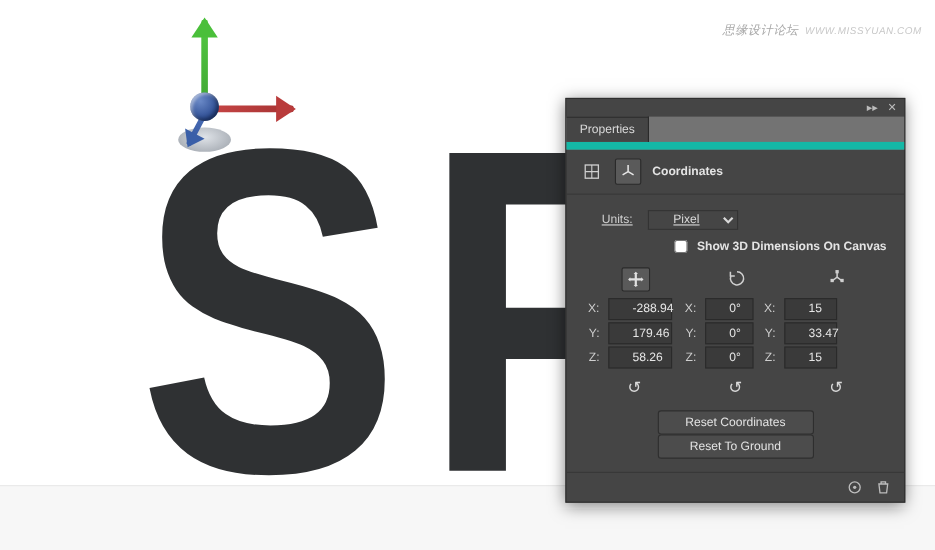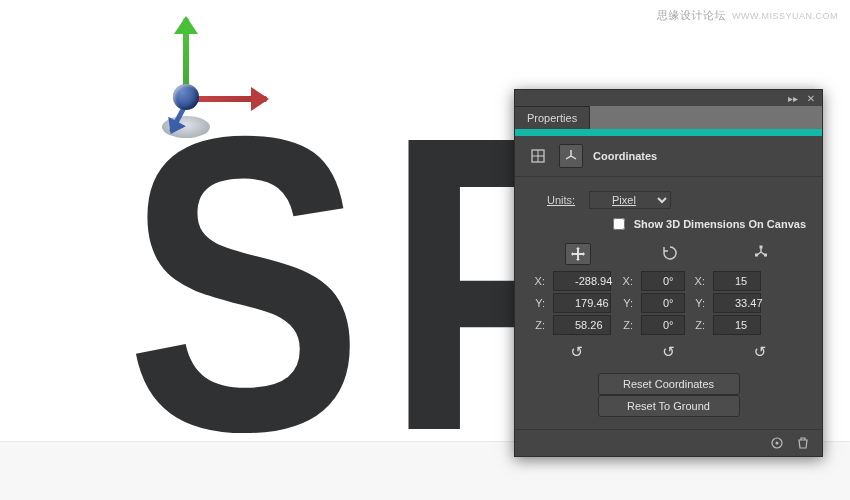--- a/index.html
+++ b/index.html
@@ -2,21 +2,21 @@
 <html><head>
 <meta charset="utf-8">
 <style>
   html,body{margin:0;padding:0;width:850px;height:500px;background:#fff;font-family:"Segoe UI",Tahoma,sans-serif;overflow:hidden;font-size:11px;}
   .canvas{position:absolute;inset:0;background:#fff;}
   .ground{position:absolute;left:0;right:0;top:441px;height:60px;background:#f7f7f7;border-top:1px solid #e8e8e8;}
   .letter{position:absolute;top:126px;width:235px;height:316px;color:#2f3133;font-family:Impact,"Arial Black",sans-serif;font-size:420px;line-height:316px;letter-spacing:-8px;font-weight:900;}
   .letter.s{left:108px;}
   .letter.p{left:367px;}
   .letter span{display:block;transform:scaleX(0.85);}
-  .watermark{position:absolute;top:8px;right:12px;color:#a8a8a8;font-size:11px;letter-spacing:0.5px;}
+  .watermark{position:absolute;top:20px;right:12px;color:#a8a8a8;font-size:11px;letter-spacing:0.5px;font-style:italic;}
   .watermark .url{color:#c8c8c8;font-size:9px;margin-left:6px;}
 
   
   .gizmo{position:absolute;left:149px;top:18px;width:120px;height:120px;pointer-events:none;}
   .gizmo .axis-y{position:absolute;left:34px;top:0;width:6px;height:80px;background:linear-gradient(#53c943,#3fa532);border-radius:2px;}
   .gizmo .axis-y:before{content:"";position:absolute;left:-9px;top:-14px;border:12px solid transparent;border-bottom:18px solid #4abf3a;}
   .gizmo .axis-x{position:absolute;left:40px;top:78px;width:78px;height:6px;background:linear-gradient(90deg,#c74545,#a53333);border-radius:2px;}
   .gizmo .axis-x:before{content:"";position:absolute;right:-14px;top:-9px;border:12px solid transparent;border-left:18px solid #b93b3b;}
   .gizmo .axis-z{position:absolute;left:28px;top:80px;width:5px;height:36px;background:linear-gradient(#4b6fb8,#3558a0);transform:rotate(28deg);border-radius:2px;}
   .gizmo .axis-z:before{content:"";position:absolute;left:-7px;bottom:-12px;border:10px solid transparent;border-top:14px solid #3a5fa8;}

